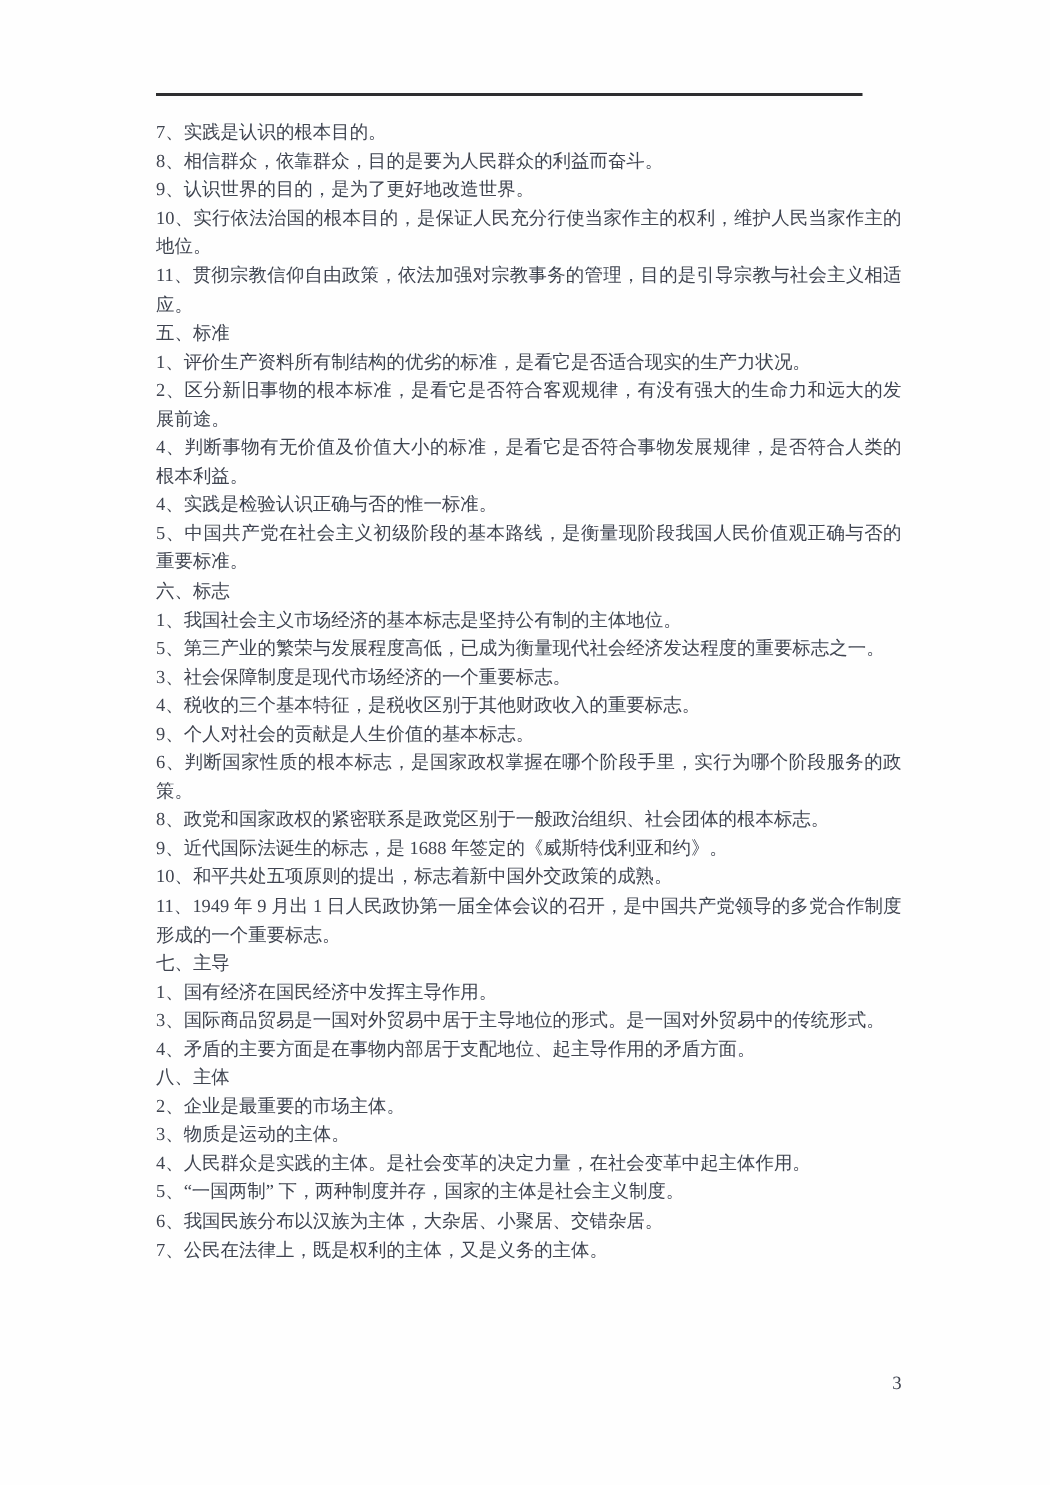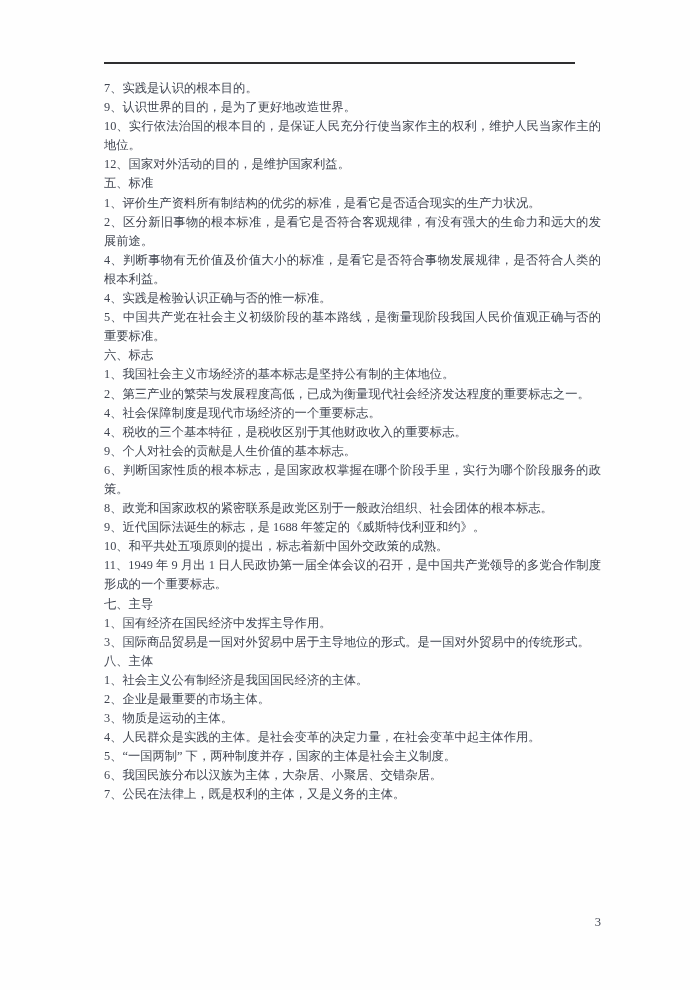--- a/index.html
+++ b/index.html
@@ -52,45 +52,46 @@
     font-size: 12.5px;
   }
 </style>
 </head>
 <body>
 
 <div class="page">
   <div class="header-rule" style="background: rgb(46, 46, 48);"></div>
   <div class="doc-body" style="color: rgb(63, 68, 80);">
       <p class="para">7、实践是认识的根本目的。</p>
+      <p class="para">8、相信群众，依靠群众，目的是要为人民群众的利益而奋斗。</p>
       <p class="para">9、认识世界的目的，是为了更好地改造世界。</p>
       <p class="para">10、实行依法治国的根本目的，是保证人民充分行使当家作主的权利，维护人民当家作主的地位。</p>
-      <p class="para">12、国家对外活动的目的，是维护国家利益。</p>
+      <p class="para">11、贯彻宗教信仰自由政策，依法加强对宗教事务的管理，目的是引导宗教与社会主义相适应。</p>
       <p class="para">五、标准</p>
       <p class="para">1、评价生产资料所有制结构的优劣的标准，是看它是否适合现实的生产力状况。</p>
       <p class="para">2、区分新旧事物的根本标准，是看它是否符合客观规律，有没有强大的生命力和远大的发展前途。</p>
       <p class="para">4、判断事物有无价值及价值大小的标准，是看它是否符合事物发展规律，是否符合人类的根本利益。</p>
       <p class="para">4、实践是检验认识正确与否的惟一标准。</p>
       <p class="para">5、中国共产党在社会主义初级阶段的基本路线，是衡量现阶段我国人民价值观正确与否的重要标准。</p>
       <p class="para">六、标志</p>
       <p class="para">1、我国社会主义市场经济的基本标志是坚持公有制的主体地位。</p>
-      <p class="para">2、第三产业的繁荣与发展程度高低，已成为衡量现代社会经济发达程度的重要标志之一。</p>
-      <p class="para">4、社会保障制度是现代市场经济的一个重要标志。</p>
+      <p class="para">5、第三产业的繁荣与发展程度高低，已成为衡量现代社会经济发达程度的重要标志之一。</p>
+      <p class="para">3、社会保障制度是现代市场经济的一个重要标志。</p>
       <p class="para">4、税收的三个基本特征，是税收区别于其他财政收入的重要标志。</p>
       <p class="para">9、个人对社会的贡献是人生价值的基本标志。</p>
       <p class="para">6、判断国家性质的根本标志，是国家政权掌握在哪个阶段手里，实行为哪个阶段服务的政策。</p>
       <p class="para">8、政党和国家政权的紧密联系是政党区别于一般政治组织、社会团体的根本标志。</p>
       <p class="para">9、近代国际法诞生的标志，是 1688 年签定的《威斯特伐利亚和约》。</p>
       <p class="para">10、和平共处五项原则的提出，标志着新中国外交政策的成熟。</p>
       <p class="para">11、1949 年 9 月出 1 日人民政协第一届全体会议的召开，是中国共产党领导的多党合作制度形成的一个重要标志。</p>
       <p class="para">七、主导</p>
       <p class="para">1、国有经济在国民经济中发挥主导作用。</p>
       <p class="para">3、国际商品贸易是一国对外贸易中居于主导地位的形式。是一国对外贸易中的传统形式。</p>
+      <p class="para">4、矛盾的主要方面是在事物内部居于支配地位、起主导作用的矛盾方面。</p>
       <p class="para">八、主体</p>
-      <p class="para">1、社会主义公有制经济是我国国民经济的主体。</p>
       <p class="para">2、企业是最重要的市场主体。</p>
       <p class="para">3、物质是运动的主体。</p>
       <p class="para">4、人民群众是实践的主体。是社会变革的决定力量，在社会变革中起主体作用。</p>
       <p class="para">5、“一国两制” 下，两种制度并存，国家的主体是社会主义制度。</p>
       <p class="para">6、我国民族分布以汉族为主体，大杂居、小聚居、交错杂居。</p>
       <p class="para">7、公民在法律上，既是权利的主体，又是义务的主体。</p>
     </div>
   <div class="footer" style="color: rgb(63, 68, 80);">
     <span>3</span>
   </div>

